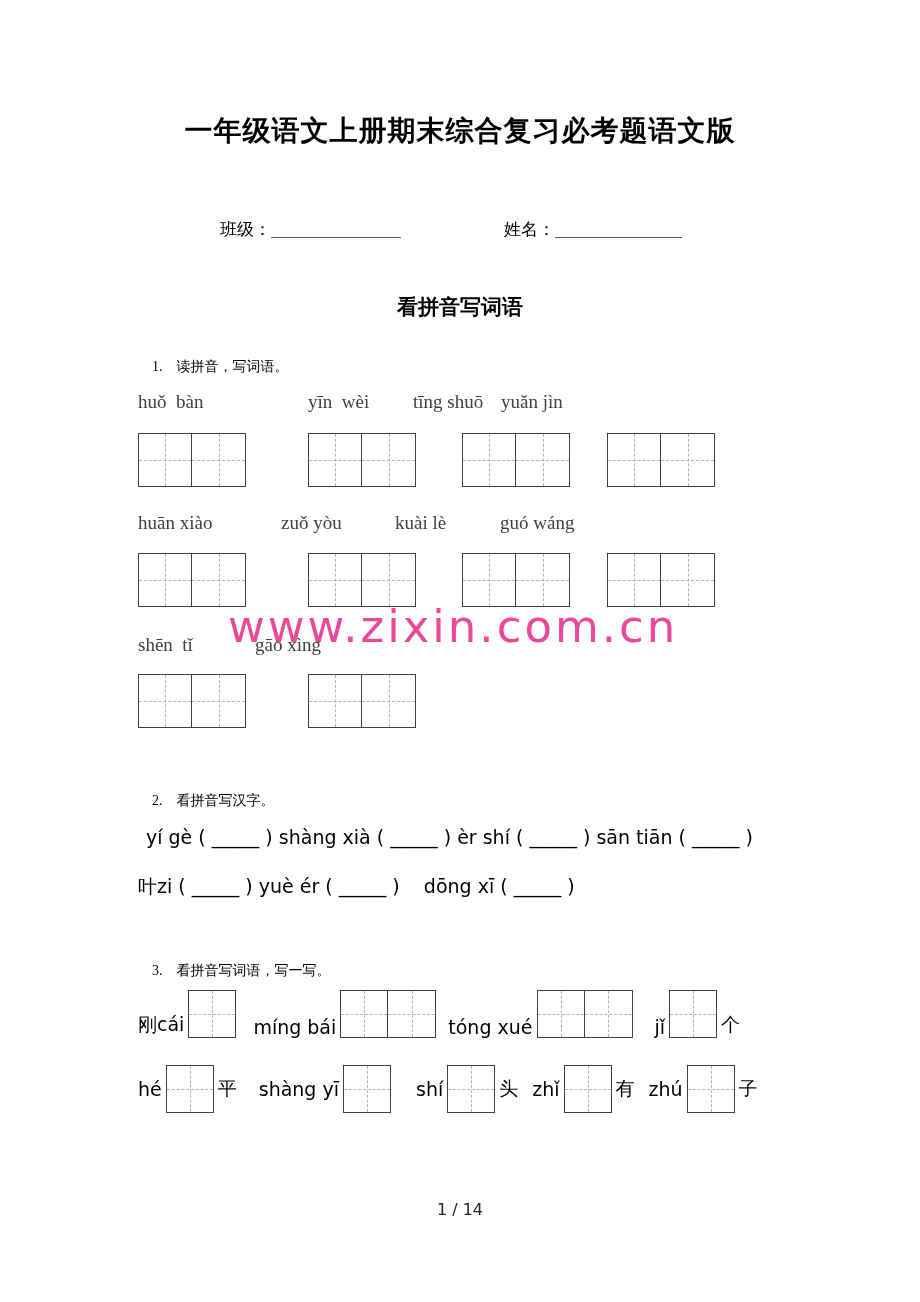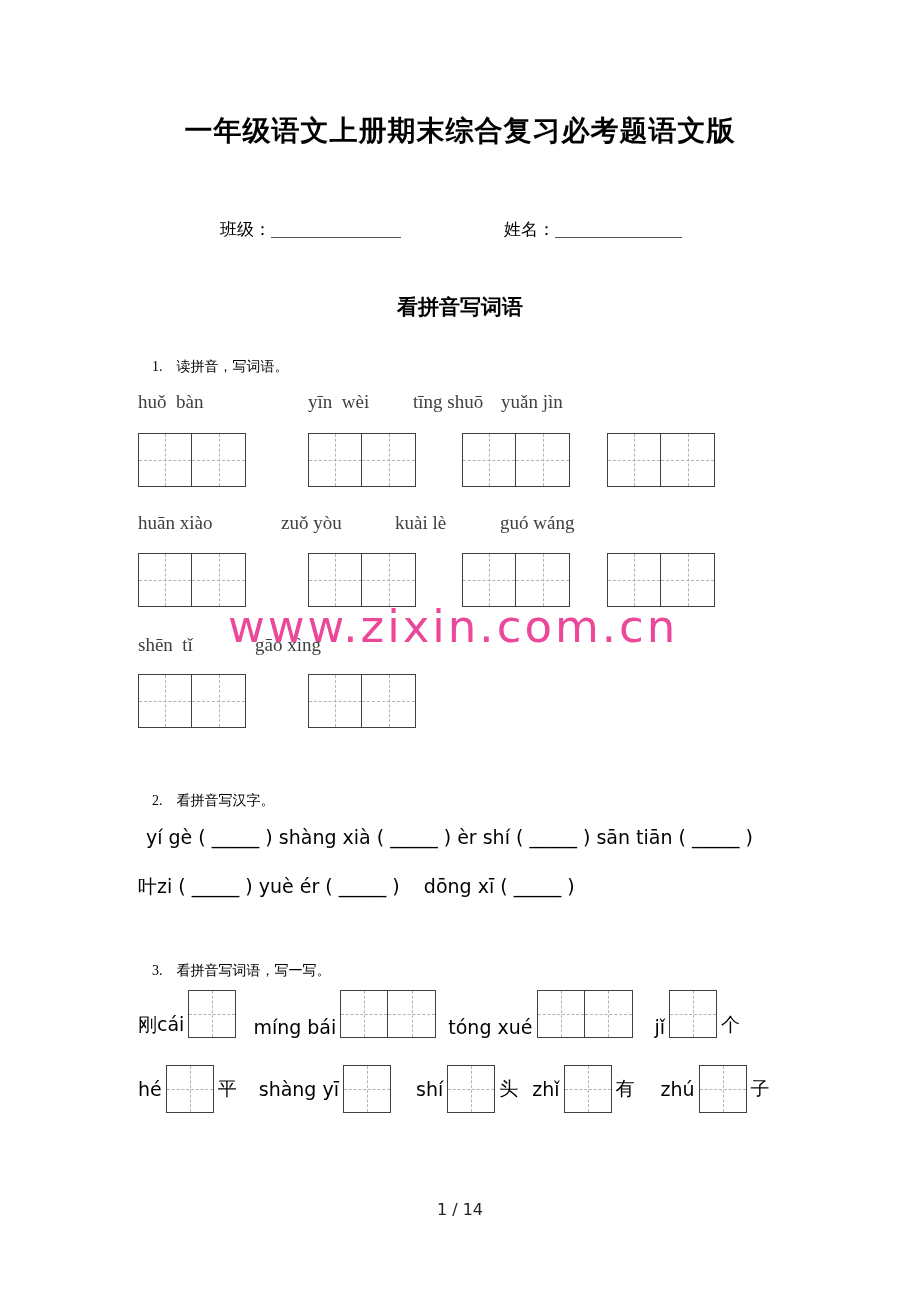--- a/index.html
+++ b/index.html
@@ -200,21 +200,21 @@
         <span class="cell c48"></span>
       </span>
     <span class="q3text q3post">头</span>
 
     <span class="q3text" style="margin-left:14px">zhǐ</span>
     <span class="cellgroup">
         <span class="cell c48"></span>
       </span>
     <span class="q3text q3post">有</span>
 
-    <span class="q3text" style="margin-left:26px">zhú</span>
+    <span class="q3text" style="margin-left:14px">zhú</span>
     <span class="cellgroup">
         <span class="cell c48"></span>
       </span>
     <span class="q3text q3post">子</span>
   </div>
 
   <div class="footer">1 / 14</div>
 
 </div>
 

